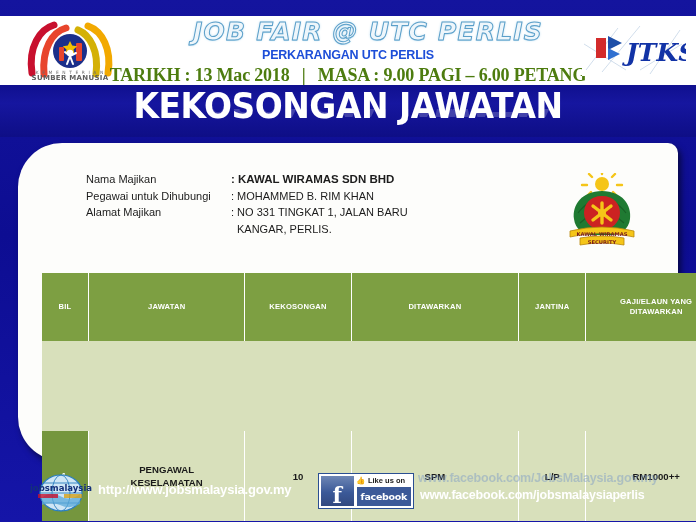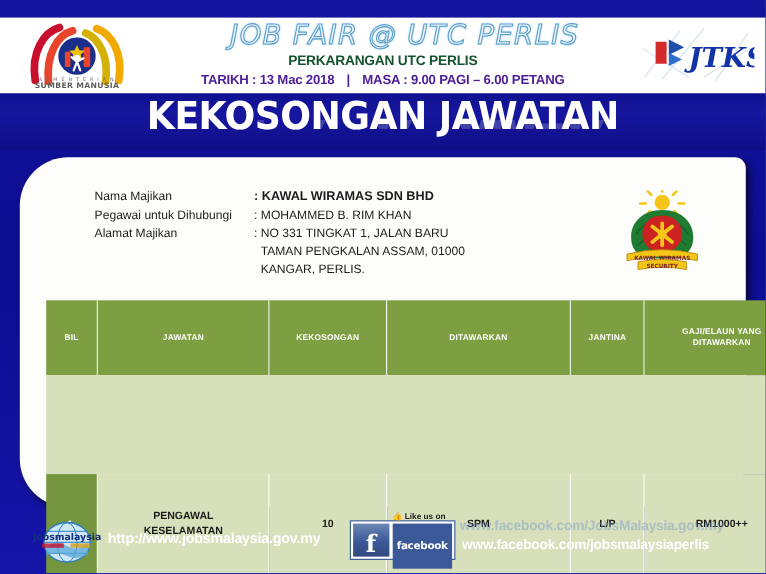--- a/index.html
+++ b/index.html
@@ -31,42 +31,43 @@
     width: 104px; height: 52px;
     overflow: hidden;
   }
   .hdr-center {
     position: absolute; left: 0; right: 0; top: 0;
     text-align: center;
   }
   .jobfair-title {
     margin-top: 1px;
     font-size: 25px;
-    font-weight: normal;
+    font-weight: bold;
     font-style: italic;
     letter-spacing: 1.2px;
     color: #eef6fb;
     -webkit-text-stroke: 1px #5b9fc9;
     text-shadow: 0 0 3px #a9d3ea, 0 1px 0 #bcdcef;
     font-family: "DejaVu Sans", sans-serif;
     margin-left: 40px;
   }
   .venue-line {
     margin-top: 2px;
     font-size: 12.5px;
     font-weight: bold;
-    color: #14532d;
+    color: #1d4ed8;
     letter-spacing: -0.2px;
   }
   .datetime-line {
     margin-top: 3px;
-    font-size: 12px;
-    font-weight: bold;
-    color: #4c1d95;
+    font-size: 18px;
+    font-weight: bold;
+    color: #4d7c0f;
     letter-spacing: -0.2px;
+    font-family: Liberation Serif, serif;
   }
   .datetime-line .sep { padding: 0 8px; }
 
   
   .title-banner {
     position: absolute; left: 0; top: 85px;
     width: 696px; height: 52px;
     background: linear-gradient(180deg, #10108f 0%, #16169f 35%, #0e0e86 100%);
     overflow: hidden;
     padding-left: 32px;
@@ -200,21 +201,21 @@
   .fb-right { margin-left: 3px; }
   .fb-like {
     font-size: 7.5px; font-weight: bold; color: #1a1a1a;
     display: flex; align-items: center; gap: 2px;
   }
   .fb-word {
     margin-top: 2px;
     background: #3b5998; color: #ffffff;
     font-size: 9.5px; font-weight: bold;
     font-family: "DejaVu Sans", sans-serif;
-    padding: 15px 4px; letter-spacing: -0.3px;
+    padding: 4px 4px; letter-spacing: -0.3px;
   }
   .fb-url {
     position: absolute; left: 420px; top: 22px;
     font-size: 12.5px; font-weight: bold; color: #ffffff;
     letter-spacing: -0.2px;
   }
   .fb-url-ghost {
     position: absolute; left: 418px; top: 5px;
     font-size: 12.5px; font-weight: bold;
     color: rgba(120,150,200,0.45);
@@ -287,21 +288,20 @@
     <div class="info">
       <div class="info-labels">
         <div>Nama Majikan</div>
         <div>Pegawai untuk Dihubungi</div>
         <div>Alamat Majikan</div>
       </div>
       <div class="info-values">
         <div class="strong">: KAWAL WIRAMAS SDN BHD</div>
         <div>: MOHAMMED B. RIM KHAN</div>
         <div>: NO 331 TINGKAT 1, JALAN BARU</div>
-        <div class="indent">TAMAN PENGKALAN ASSAM, 01000</div>
         <div class="indent">KANGAR, PERLIS.</div>
       </div>
     </div>
 
     <div class="seal">
       <svg width="80" height="78" viewBox="0 0 80 78">
         <g fill="#f5c518">
           <circle cx="40" cy="11" r="7"></circle>
           <g stroke="#f5c518" stroke-width="2.4" stroke-linecap="round">
             <path d="M40 1 L40 -3"></path>

